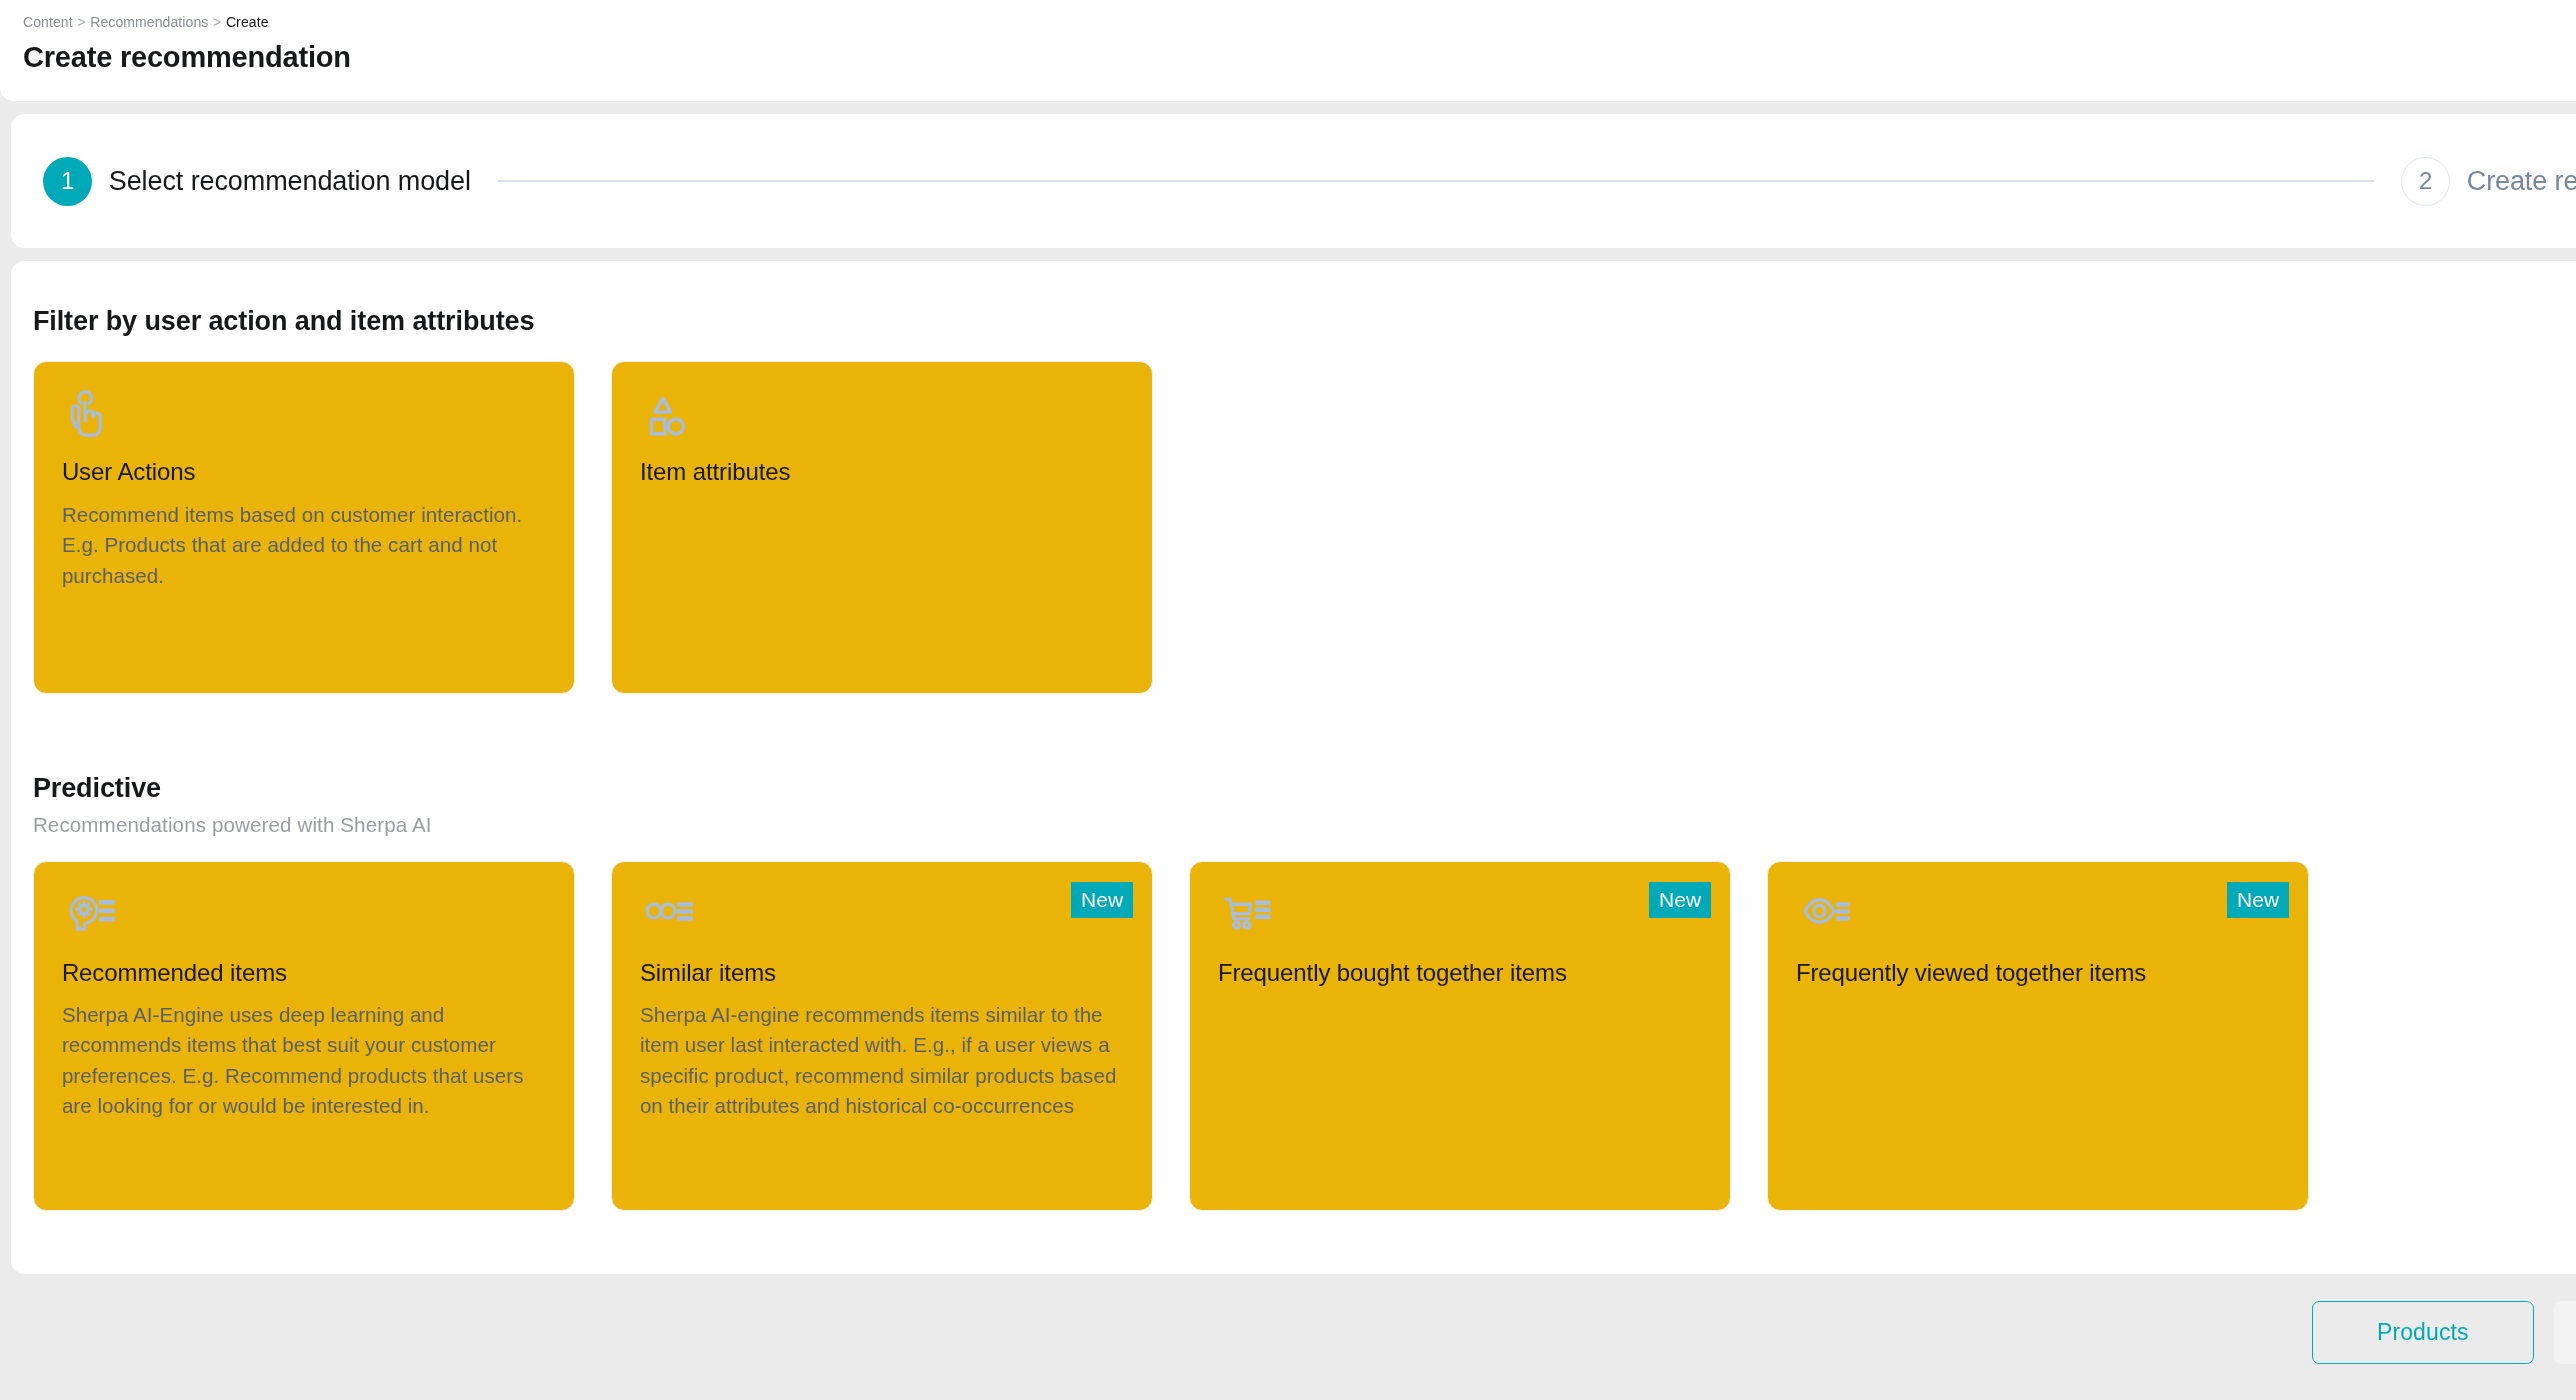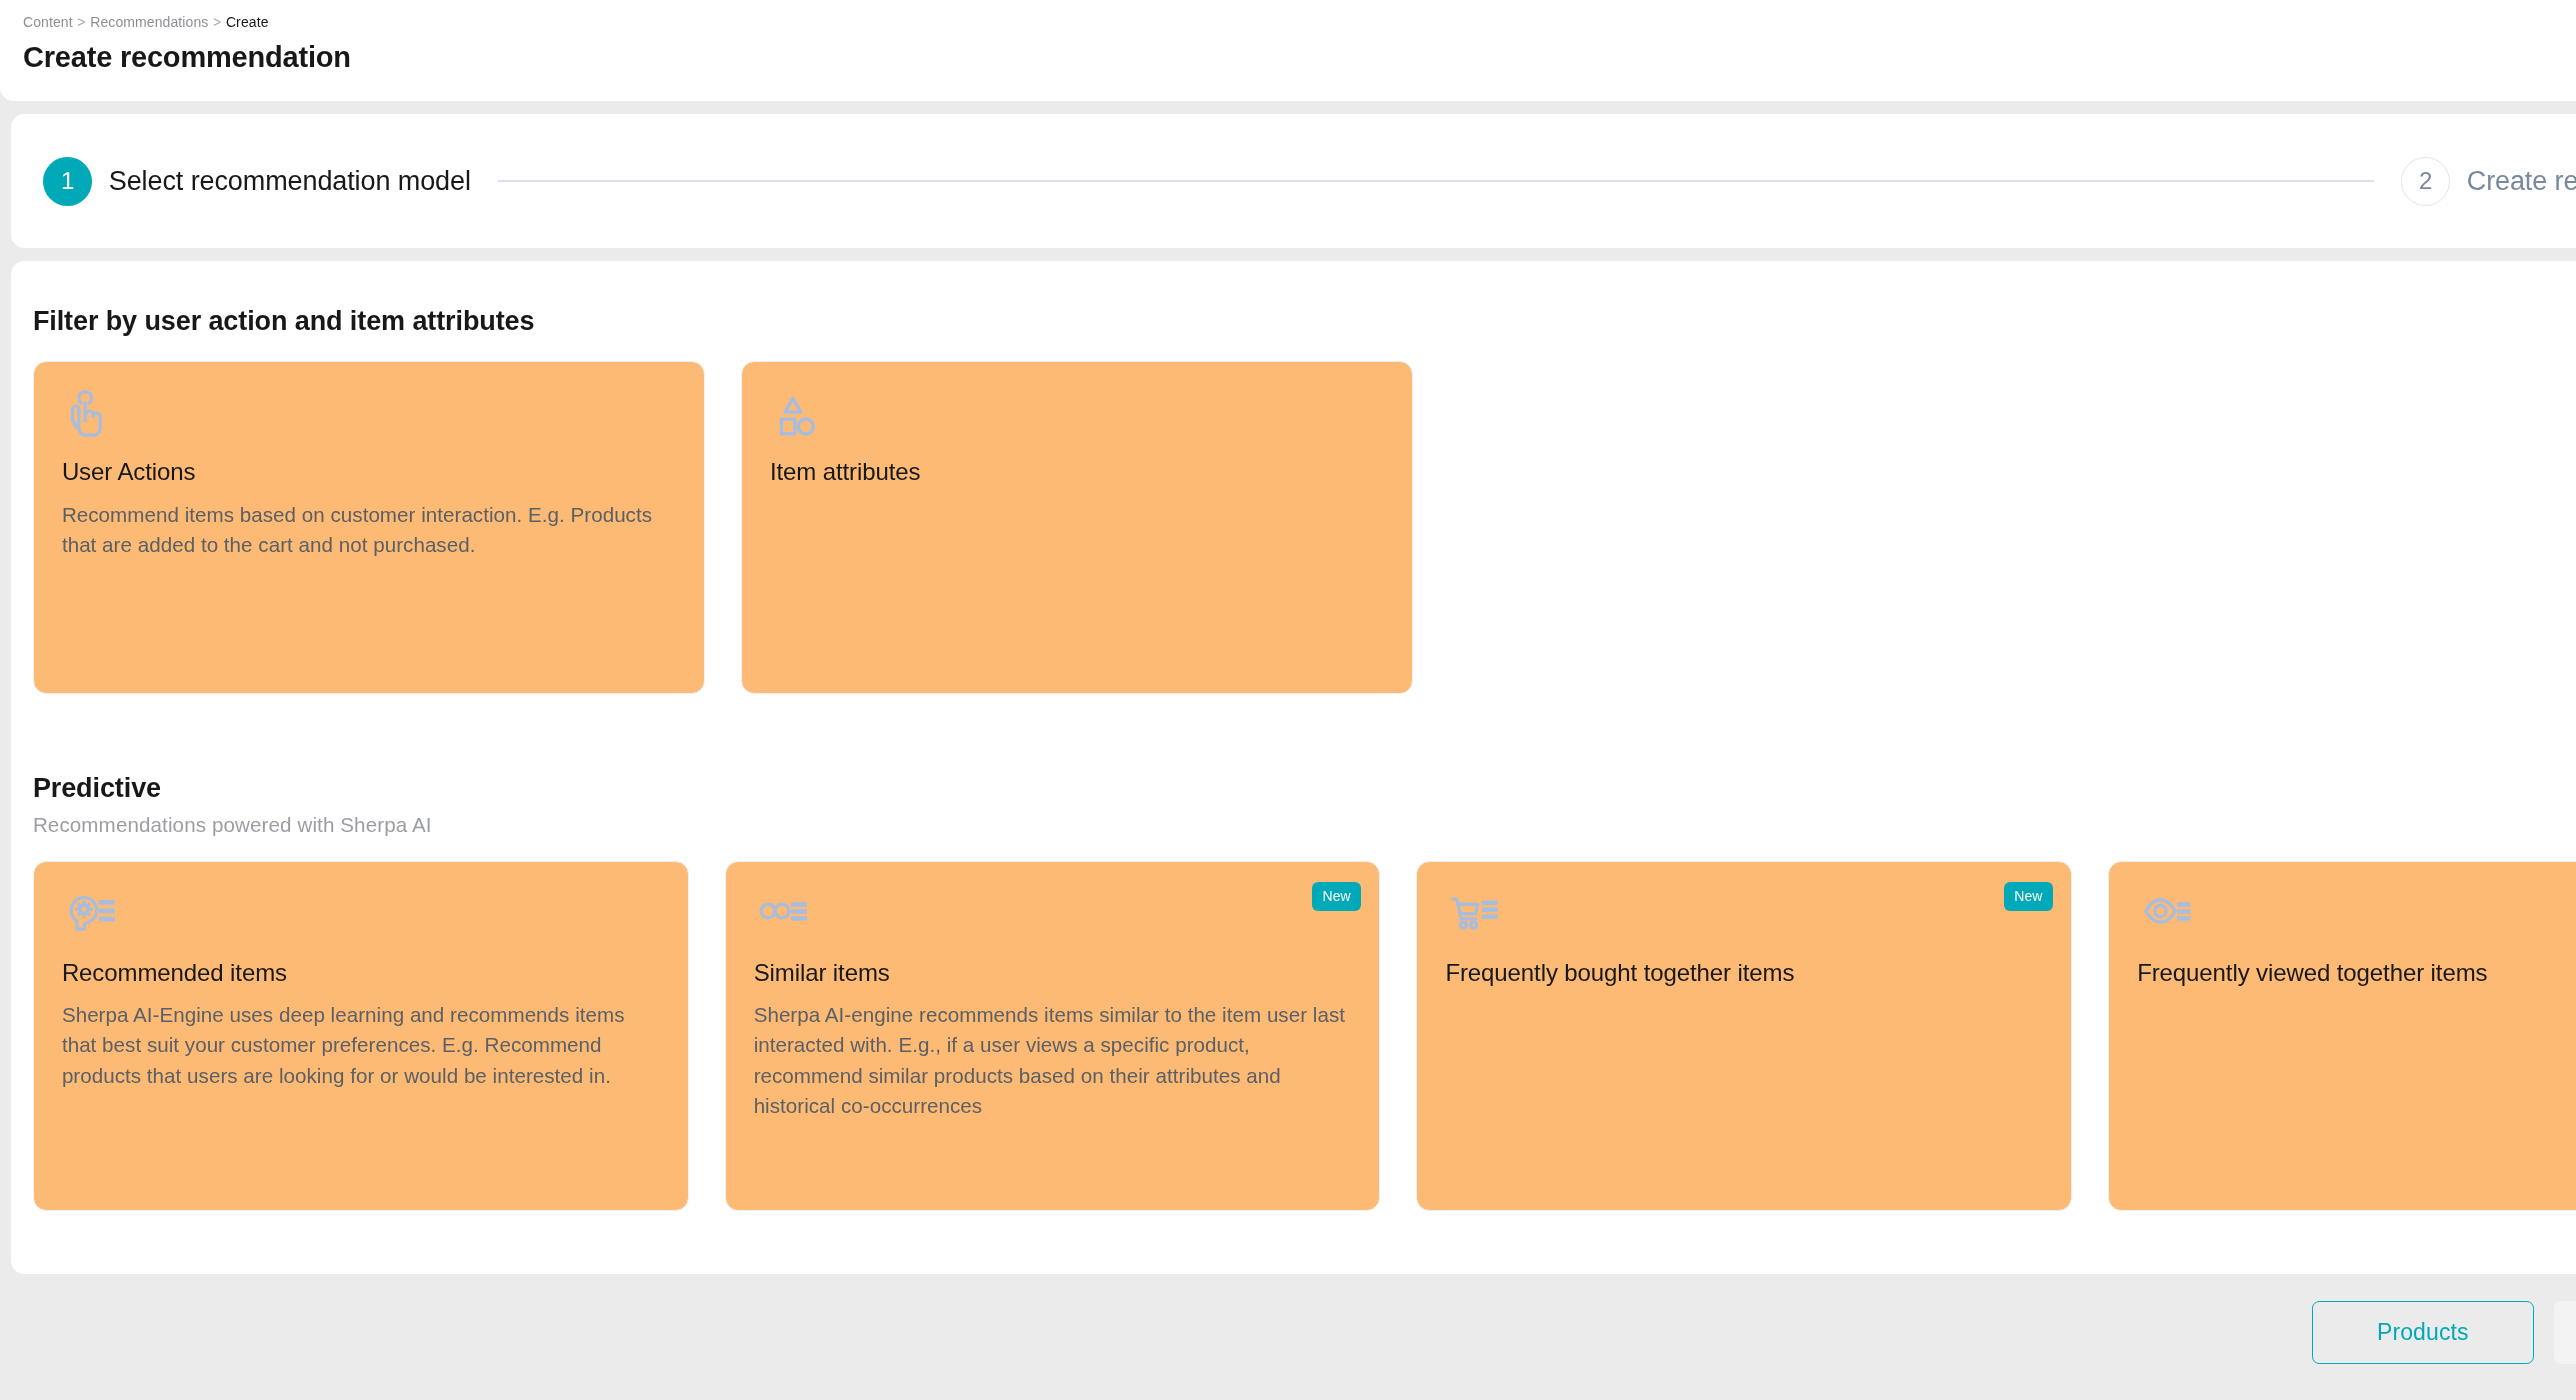--- a/index.html
+++ b/index.html
@@ -58,42 +58,42 @@
     font-size: 27px; font-weight: 700; color: #17181a; letter-spacing: -0.1px;
   }
   .section-sub {
     font-size: 20.6px; color: #9a9ea3; margin-top: 9.3px; letter-spacing: 0.1px;
   }
   .sec-filter { top: 45px; }
   .sec-predictive { top: 512px; }
 
   .card-row { display: flex; gap: 36px; margin-top: 0; }
   .card {
-    position: relative; width: 672px;
-    background: #fdba74; border: 1.5px solid #edf0f7;
+    position: relative; width: 542px;
+    background: #eab308; border: 1.5px solid #edf0f7;
     border-radius: 13.4px; padding: 23px 28px 28px 28px;
   }
   .card.filter-card { height: 333px; }
   .card.pred-card { height: 350px; }
 
   .card-icon { height: 62px; display: flex; align-items: flex-start; }
   .card-icon svg { display: block; }
   .card-title {
     font-size: 24px; font-weight: 400; color: #17181a;
     margin-top: 11.3px; letter-spacing: -0.1px;
   }
   .card-desc {
     font-size: 20.6px; line-height: 1.48; color: #5b6066;
     margin-top: 13.4px; letter-spacing: 0.03px;
   }
   .badge-new {
     position: absolute; top: 19.6px; right: 18.5px;
     background: #00a9b7; color: #ffffff;
-    font-size: 14px; line-height: 1;
-    padding: 7.2px 10.3px 8.2px 10.3px; border-radius: 6px;
+    font-size: 21px; line-height: 1;
+    padding: 7.2px 10.3px 8.2px 10.3px; border-radius: 1px;
   }
 
   
   .footer {
     position: absolute; left: 0; top: 1274px; width: 2798px; height: 127px;
     background: #ebebeb;
   }
   .footer-actions {
     position: absolute; right: 21.6px; top: 27px;
     display: flex; align-items: center; gap: 20.6px;

